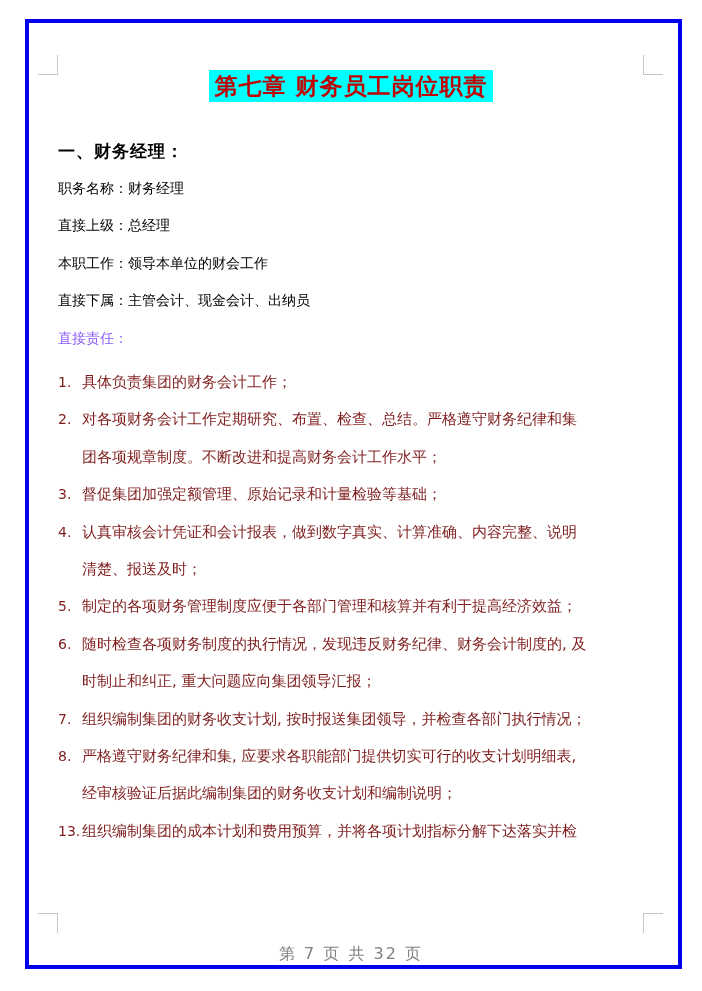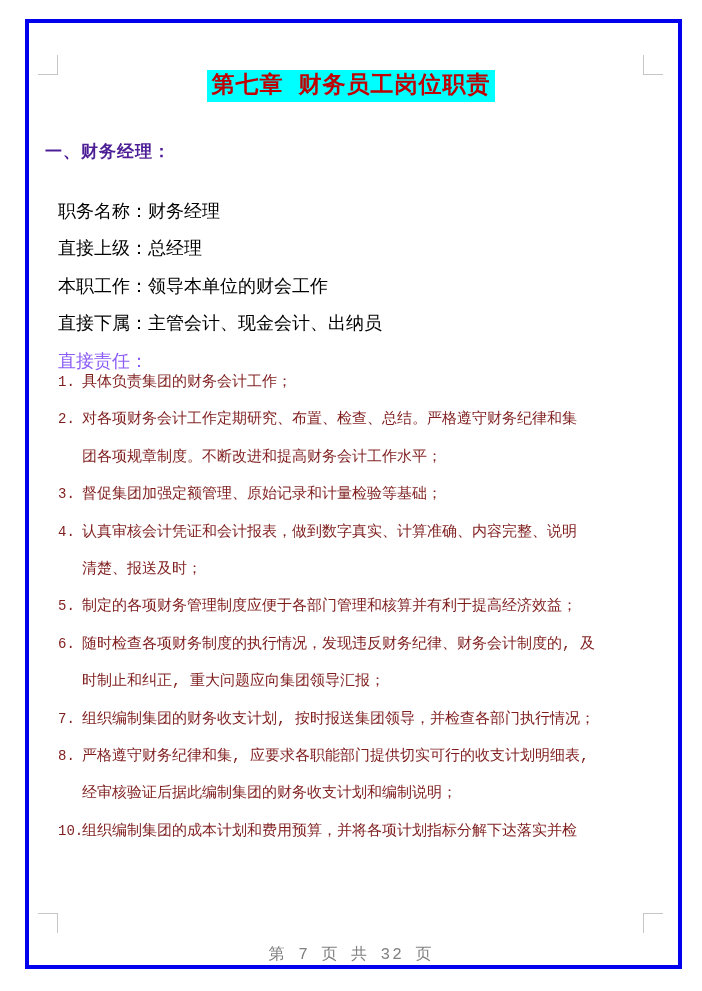--- a/index.html
+++ b/index.html
@@ -1,15 +1,15 @@
 <!DOCTYPE html>
 <html><head>
 <meta charset="utf-8">
 <style>
-  * { margin:0; padding:0; box-sizing:border-box;font-family:Liberation Mono, monospace; }
+  * { margin:0; padding:0; box-sizing:border-box; }
   html,body { width:702px; height:991px; background:#ffffff; overflow:hidden;
               font-family:"DejaVu Sans", sans-serif; }
   .canvas { position:relative; width:702px; height:991px; background:#ffffff; }
 
   
   .page-border { position:absolute; left:25px; top:19px; width:657px; height:950px;
                  border:4px solid #0000EE; background:transparent; }
 
   
   .cmark { position:absolute; width:20px; height:20px; }
@@ -18,25 +18,25 @@
   .cmark.bl { left:38px; top:913px; border-right:1px solid #c6c6c6; border-top:1px solid #c6c6c6; }
   .cmark.br { left:643px; top:913px; border-left:1px solid #c6c6c6;  border-top:1px solid #c6c6c6; }
 
   
   .title-row { position:absolute; left:0; top:70px; width:702px; text-align:center; }
   .title-hl { display:inline-block; background:#00FFFF; color:#C00000;
               font-size:23px; font-weight:bold; line-height:28px; padding:2px 5px;
               letter-spacing:1px; }
 
   
-  .sec-heading { position:absolute; left:45px; top:140px; font-size:17px; font-weight:bold;
-                 color:#4c1d95; letter-spacing:1px; }
+  .sec-heading { position:absolute; left:58px; top:140px; font-size:17px; font-weight:bold;
+                 color:#000000; letter-spacing:1px; }
 
   
-  .info-block { position:absolute; left:58px; top:194px; font-size:18px; color:#000;
+  .info-block { position:absolute; left:58px; top:170px; font-size:14px; color:#000;
                 line-height:37.4px; white-space:nowrap; }
   .info-block .blue { color:#8b5cf6; }
 
   .resp-list { position:absolute; left:58px; top:364px; font-size:15px; color:#7f1d1d;
                line-height:37.4px; }
   .row { white-space:nowrap; }
   .row .num { display:inline-block; width:24px; font-size:14px; }
   .row.cont { padding-left:24px; }
 
   
@@ -75,18 +75,18 @@
     <div class="row cont">团各项规章制度。不断改进和提高财务会计工作水平；</div>
     <div class="row"><span class="num">3.</span><span>督促集团加强定额管理、原始记录和计量检验等基础；</span></div>
     <div class="row"><span class="num">4.</span><span>认真审核会计凭证和会计报表，做到数字真实、计算准确、内容完整、说明</span></div>
     <div class="row cont">清楚、报送及时；</div>
     <div class="row"><span class="num">5.</span><span>制定的各项财务管理制度应便于各部门管理和核算并有利于提高经济效益；</span></div>
     <div class="row"><span class="num">6.</span><span>随时检查各项财务制度的执行情况，发现违反财务纪律、财务会计制度的, 及</span></div>
     <div class="row cont">时制止和纠正, 重大问题应向集团领导汇报；</div>
     <div class="row"><span class="num">7.</span><span>组织编制集团的财务收支计划, 按时报送集团领导，并检查各部门执行情况；</span></div>
     <div class="row"><span class="num">8.</span><span>严格遵守财务纪律和集, 应要求各职能部门提供切实可行的收支计划明细表,</span></div>
     <div class="row cont">经审核验证后据此编制集团的财务收支计划和编制说明；</div>
-    <div class="row"><span class="num">10.</span><span>组织编制集团的成本计划和费用预算，并将各项计划指标分解下达落实并检</span></div>
+    <div class="row"><span class="num">13.</span><span>组织编制集团的成本计划和费用预算，并将各项计划指标分解下达落实并检</span></div>
   </div>
 
   <div class="footer">第 7 页 共 32 页</div>
 
 </div>
 
 </body></html>

